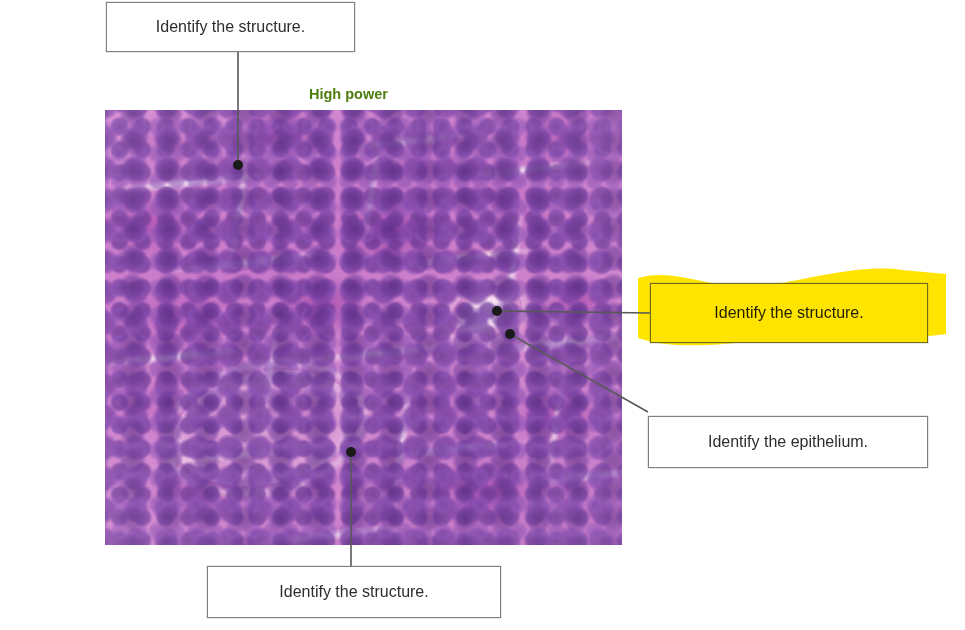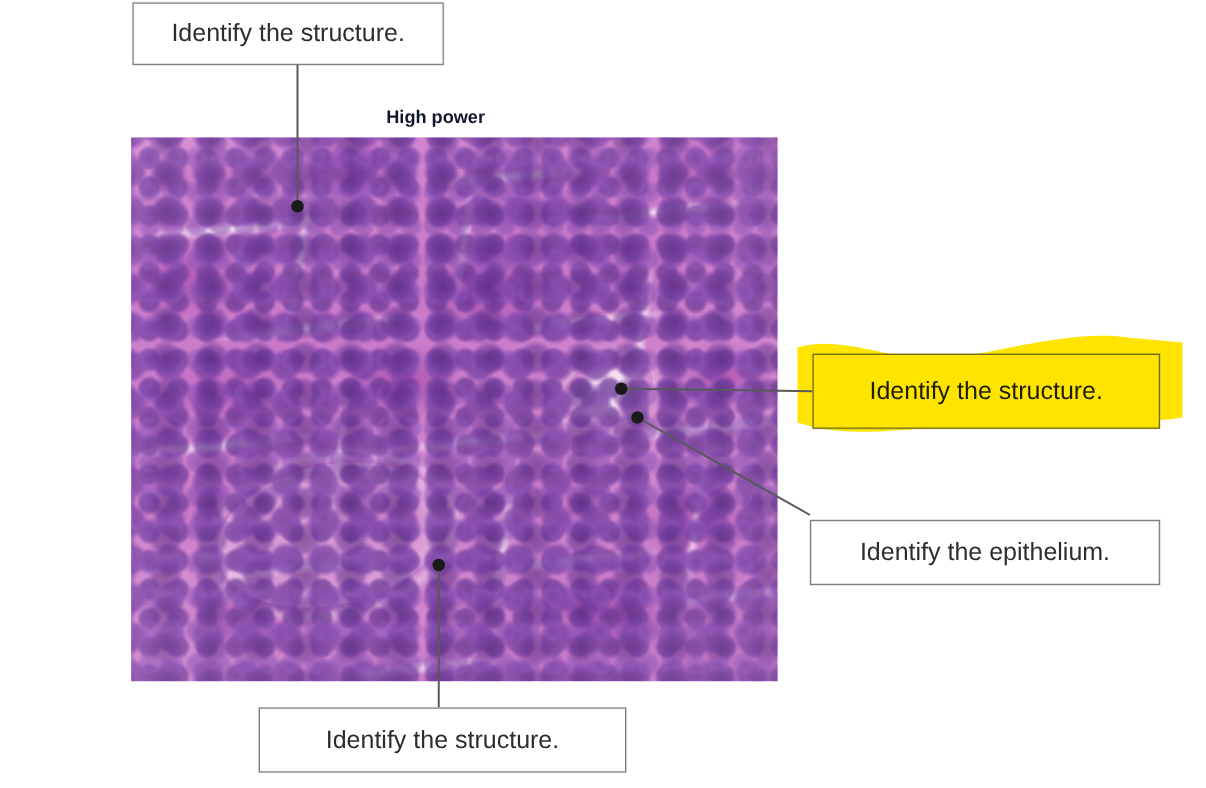--- a/index.html
+++ b/index.html
@@ -166,21 +166,21 @@
   
   .callout {
     position: absolute;
     box-sizing: border-box;
     background: #ffffff;
     border: 1px solid #808080;
     display: flex;
     align-items: center;
     justify-content: center;
     color: #2d2d2d;
-    font-size: 20px;
+    font-size: 16px;
     line-height: 1.2;
     text-align: center;
     box-shadow: 0 0 0 0.5px rgba(128,128,128,0.35);
   }
   .callout.highlighted {
     background: #ffe400;
     border-color: #6d6b16;
     color: #1f1f00;
   }
 
@@ -198,21 +198,21 @@
   .leaders {
     position: absolute;
     left: 0; top: 0;
     width: 965px;
     height: 630px;
     pointer-events: none;
   }
 
   .label-plain {
     position: absolute;
-    color: #0f172a;
+    color: #4d7c0f;
     font-size: 14.5px;
     font-weight: 700;
     white-space: nowrap;
   }
 </style>
 </head>
 <body>
 
 <div id="stage">
 

